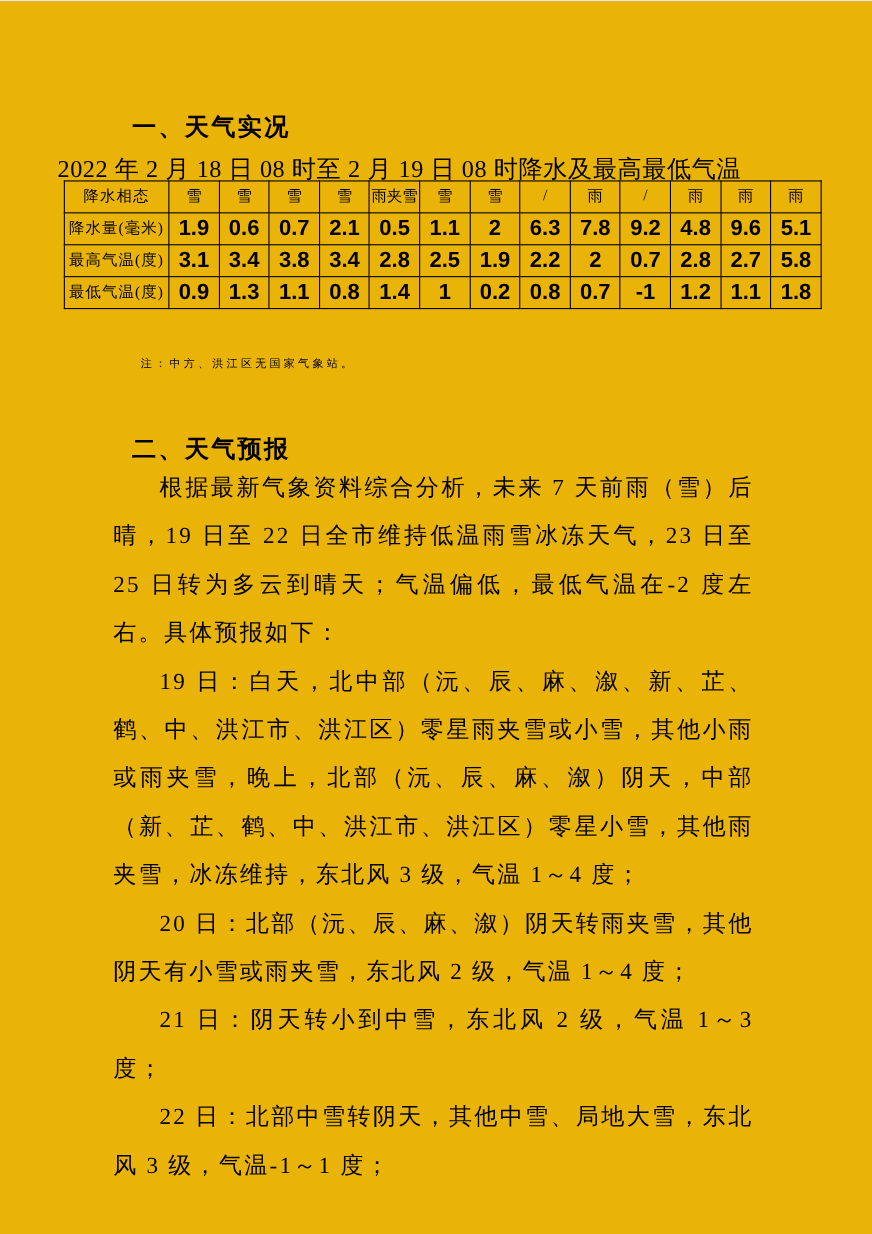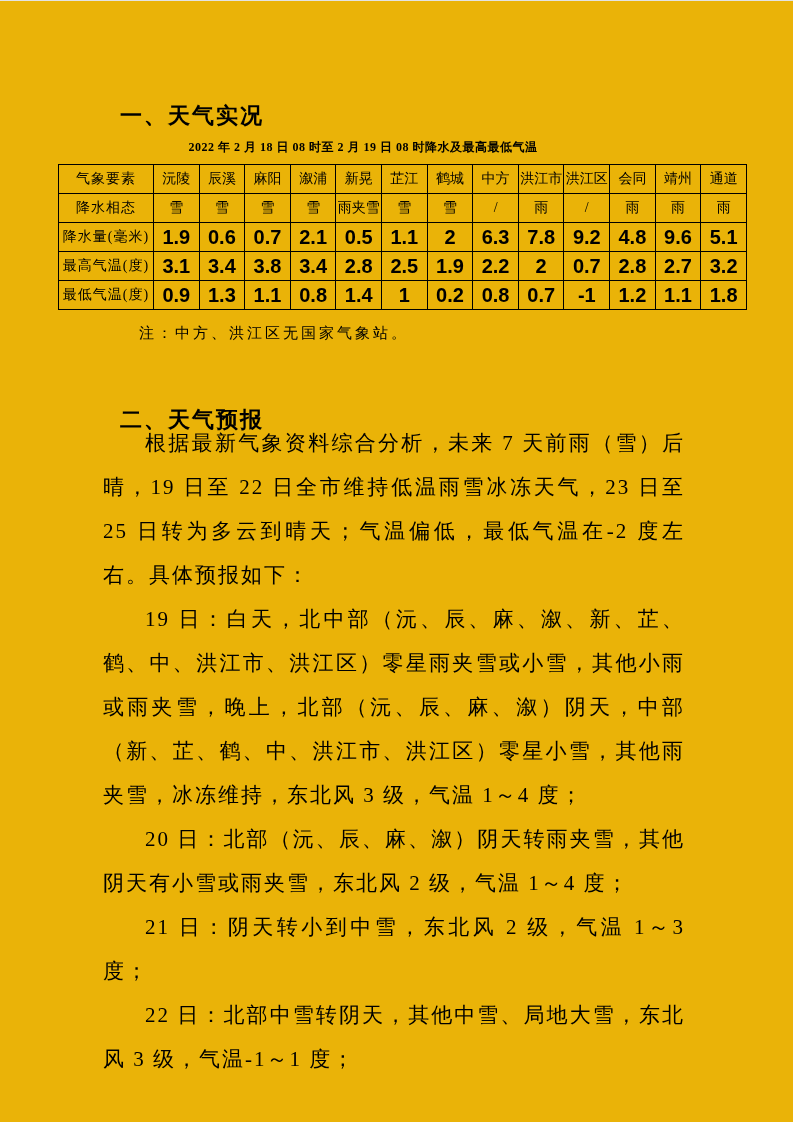--- a/index.html
+++ b/index.html
@@ -16,29 +16,29 @@
   }
   .sec-heading {
     position: absolute;
     margin: 0;
     font-size: 22px;
     font-weight: bold;
     letter-spacing: 2px;
     white-space: nowrap;
   }
   #sec1-heading { left: 120px; top: 100px; }
-  #sec2-heading { left: 120px; top: 404px; }
+  #sec2-heading { left: 120px; top: 392px; }
   .table-title {
     position: absolute;
     left: 0;
     top: 138px;
     width: 726px;
     text-align: center;
-    font-size: 12px;
-    font-weight: bold;
+    font-size: 22px;
+    font-weight: normal;
     letter-spacing: 0.5px;
   }
   table.wx-table {
     position: absolute;
     left: 58px;
     top: 163px;
     width: 689px;
     border-collapse: collapse;
     table-layout: fixed;
   }
@@ -54,23 +54,23 @@
   table.wx-table td.label-cell { letter-spacing: 1px; }
   table.wx-table td.num {
     font-family: "Liberation Sans", "DejaVu Sans", sans-serif;
     font-weight: bold;
     font-size: 20px;
     letter-spacing: 0;
     margin-top: 16px;
   }
   .note {
     position: absolute;
-    left: 139px;
+    left: 128px;
     top: 323px;
-    font-size: 15px;
+    font-size: 10px;
     letter-spacing: 3px;
     white-space: nowrap;
     text-align: right;
   }
   .body-text {
     position: absolute;
     left: 103px;
     top: 420px;
     width: 582px;
   }
@@ -105,36 +105,20 @@
         <col>
         <col>
         <col>
         <col>
         <col>
         <col>
         <col>
       </colgroup>
     <tbody id="wx-tbody">
         <tr>
-          <td class="label-cell">气象要素</td>
-          <td>沅陵</td>
-          <td>辰溪</td>
-          <td>麻阳</td>
-          <td>溆浦</td>
-          <td>新晃</td>
-          <td>芷江</td>
-          <td>鹤城</td>
-          <td>中方</td>
-          <td>洪江市</td>
-          <td>洪江区</td>
-          <td>会同</td>
-          <td>靖州</td>
-          <td>通道</td>
-        </tr>
-        <tr>
           <td class="label-cell">降水相态</td>
           <td>雪</td>
           <td>雪</td>
           <td>雪</td>
           <td>雪</td>
           <td>雨夹雪</td>
           <td>雪</td>
           <td>雪</td>
           <td>/</td>
           <td>雨</td>
@@ -166,21 +150,21 @@
           <td class="num">3.8</td>
           <td class="num">3.4</td>
           <td class="num">2.8</td>
           <td class="num">2.5</td>
           <td class="num">1.9</td>
           <td class="num">2.2</td>
           <td class="num">2</td>
           <td class="num">0.7</td>
           <td class="num">2.8</td>
           <td class="num">2.7</td>
-          <td class="num">3.2</td>
+          <td class="num">5.8</td>
         </tr>
         <tr>
           <td class="label-cell">最低气温(度)</td>
           <td class="num">0.9</td>
           <td class="num">1.3</td>
           <td class="num">1.1</td>
           <td class="num">0.8</td>
           <td class="num">1.4</td>
           <td class="num">1</td>
           <td class="num">0.2</td>

